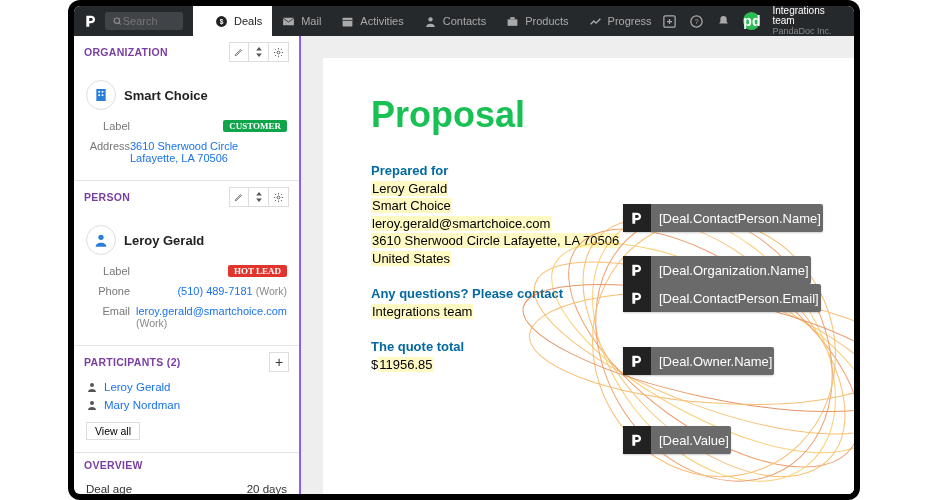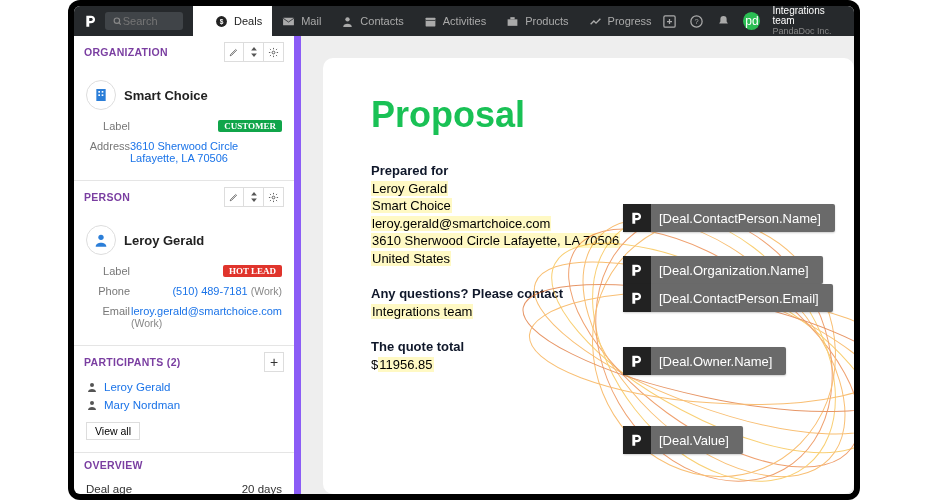--- a/index.html
+++ b/index.html
@@ -9,26 +9,26 @@
     .topbar { height: 30px; background: #26292c; display: flex; align-items: center; padding: 0 8px; color: #aaa; font-size: 11px; }
     .topbar .logo { width: 18px; height: 18px; color: #fff; font-weight: bold; display:flex; align-items:center; justify-content:center; margin-right: 6px; }
     .search-box { background: #404448; border-radius: 3px; padding: 3px 8px; display: flex; align-items: center; width: 80px; margin-right: 10px; }
     .search-box input { background: transparent; border: none; outline: none; color: #aaa; font-size: 11px; width: 100%; }
     .nav-item { display: flex; align-items: center; padding: 0 10px; height: 30px; gap: 6px; cursor: pointer; color: #aaa; }
     .nav-item.active { background: #fff; color: #222; padding-left: 22px; }
     .nav-item .nav-icon { width: 13px; height: 13px; display: inline-flex; align-items: center; justify-content: center; }
     .spacer { flex: 1; }
     .top-right { display: flex; align-items: center; gap: 12px; }
     .top-right .icon-btn { width: 16px; height: 16px; cursor: pointer; display: flex; align-items: center; justify-content: center; }
-    .avatar { width: 18px; height: 18px; background: #2bbd53; border-radius: 50%; font-size: 12px; color: #fff; display: flex; align-items: center; justify-content: center; font-weight: normal; }
+    .avatar { width: 18px; height: 18px; background: #2bbd53; border-radius: 50%; font-size: 14px; color: #fff; display: flex; align-items: center; justify-content: center; font-weight: bold; }
     .user-col { display: flex; flex-direction: column; line-height: 1.05; }
     .user-col .team { color: #fff; font-size: 10px; }
     .user-col .org { color: #888; font-size: 9px; }
     .workspace { flex: 1; display: flex; overflow: hidden; }
-    .sidebar { width: 227px; border-right: 7px solid #8b5cf6; overflow-y: auto; font-size: 11px; color: #333; }
+    .sidebar { width: 227px; border-right: 2px solid #8b5cf6; overflow-y: auto; font-size: 11px; color: #333; }
     .panel { border-bottom: 1px solid #e5e5e5; }
     .panel-hdr { display: flex; align-items: center; justify-content: space-between; padding: 6px 10px; }
     .panel-title { color: #7a3ea1; font-weight: 600; font-size: 10.5px; letter-spacing: 0.3px; text-transform: uppercase; }
     .panel-title.plain { color: #7a3ea1; }
     .hdr-actions { display: flex; gap: 0; }
     .hdr-actions .h-btn { width: 20px; height: 20px; border: 1px solid #ddd; background: #fff; display: flex; align-items: center; justify-content: center; cursor: pointer; font-size: 10px; }
     .hdr-actions .h-btn:not(:first-child){ border-left: none; }
     .panel-body { padding: 6px 12px 12px 12px; }
     .org-row { display: flex; align-items: center; gap: 8px; padding: 6px 0; }
     .org-icon { width: 30px; height: 30px; border: 1px solid #ddd; border-radius: 50%; display: flex; align-items: center; justify-content: center; color: #2b7ed8; font-size: 14px; }
@@ -37,27 +37,27 @@
     .field-label { width: 44px; text-align: right; color: #777; flex-shrink: 0; }
     .field-value { color: #1a73e8; }
     .field-sub { color: #888; font-size: 10.5px; }
     .badge { display: inline-block; padding: 1px 6px; font-size: 9px; font-weight: 700; color: #fff; border-radius: 2px; font-family: Liberation Serif, serif; }
     .badge.green { background: #10a54a; }
     .badge.red { background: #e0342c; }
     .participant-item { display: flex; align-items: center; gap: 6px; padding: 3px 12px; color: #1a73e8; font-size: 11.5px; cursor: pointer; }
     .viewall { margin: 8px 12px 12px; border: 1px solid #ddd; background: #fff; padding: 2px 8px; font-size: 10.5px; cursor: pointer; display:inline-block; }
     .overview-row { display: flex; justify-content: space-between; padding: 6px 12px 12px; font-size: 11.5px; color: #333; }
     .content { flex: 1; background: #eee; position: relative; overflow: hidden; }
-    .doc { position: absolute; top: 22px; left: 22px; right: 0; bottom: 0; background: #fff; padding: 36px 48px; border-radius: 10px; }
+    .doc { position: absolute; top: 22px; left: 22px; right: 0; bottom: 0; background: #fff; padding: 36px 48px; }
     .swirl { position: absolute; right: -60px; top: 90px; width: 400px; height: 400px; pointer-events: none; opacity: 0.9; }
     .doc h1 { color: #19c155; font-size: 36px; font-weight: 800; margin-bottom: 26px; }
     .doc .sect { margin-bottom: 18px; font-size: 13px; line-height: 1.35; }
-    .doc .sect-label { font-weight: 700; color: #0f172a; }
+    .doc .sect-label { font-weight: 700; color: #0369a1; }
     .hl { background: #fff9c4; padding: 0 1px; }
-    .placeholder-tag { position: absolute; display: flex; align-items: center; height: 28px; background: #6a6a6a; color: #fff; font-size: 13px; border-radius: 2px; padding-right: 14px; gap: 8px; box-shadow: 0 1px 2px rgba(0,0,0,0.2); }
+    .placeholder-tag { position: absolute; display: flex; align-items: center; height: 28px; background: #6a6a6a; color: #fff; font-size: 13px; border-radius: 2px; padding-right: 2px; gap: 8px; box-shadow: 0 1px 2px rgba(0,0,0,0.2); }
     .placeholder-tag .tag-icon { width: 28px; height: 28px; background: #222; display:flex; align-items:center; justify-content:center; font-weight:700; font-size: 15px; }
     svg { display: block; }
   </style>
 </head>
 <body>
 
 <div class="screen">
   <div class="app">
 
     <div class="topbar">
@@ -87,34 +87,34 @@
             <svg width="13" height="13" viewBox="0 0 24 24" fill="#aaa">
               <rect x="2" y="5" width="20" height="14" rx="1"></rect>
               <path d="M2 6l10 7L22 6" fill="none" stroke="#26292c" stroke-width="1.5"></path>
             </svg>
           </span>
         <span>Mail</span>
       </div>
       <div class="nav-item">
         <span class="nav-icon">
             <svg width="13" height="13" viewBox="0 0 24 24" fill="#aaa">
+              <rect x="3" y="5" width="18" height="16" rx="1"></rect>
+              <line x1="3" y1="10" x2="21" y2="10" stroke="#26292c" stroke-width="1.5"></line>
+            </svg>
+          </span>
+        <span>Activities</span>
+      </div>
+      <div class="nav-item">
+        <span class="nav-icon">
+            <svg width="13" height="13" viewBox="0 0 24 24" fill="#aaa">
               <circle cx="12" cy="8" r="4"></circle>
               <path d="M4 22c0-4 4-6 8-6s8 2 8 6"></path>
             </svg>
           </span>
         <span>Contacts</span>
-      </div>
-      <div class="nav-item">
-        <span class="nav-icon">
-            <svg width="13" height="13" viewBox="0 0 24 24" fill="#aaa">
-              <rect x="3" y="5" width="18" height="16" rx="1"></rect>
-              <line x1="3" y1="10" x2="21" y2="10" stroke="#26292c" stroke-width="1.5"></line>
-            </svg>
-          </span>
-        <span>Activities</span>
       </div>
       <div class="nav-item">
         <span class="nav-icon">
             <svg width="13" height="13" viewBox="0 0 24 24" fill="#aaa">
               <rect x="3" y="8" width="18" height="12"></rect>
               <rect x="8" y="4" width="8" height="4"></rect>
             </svg>
           </span>
         <span>Products</span>
       </div>

